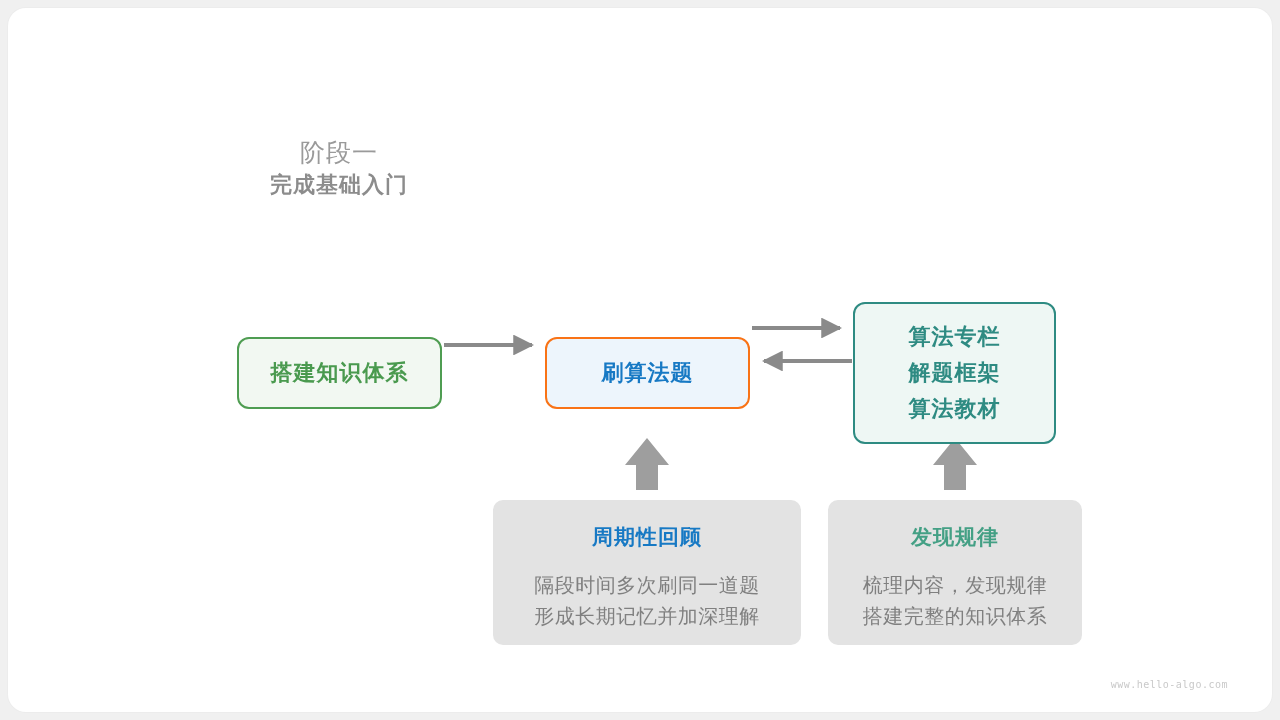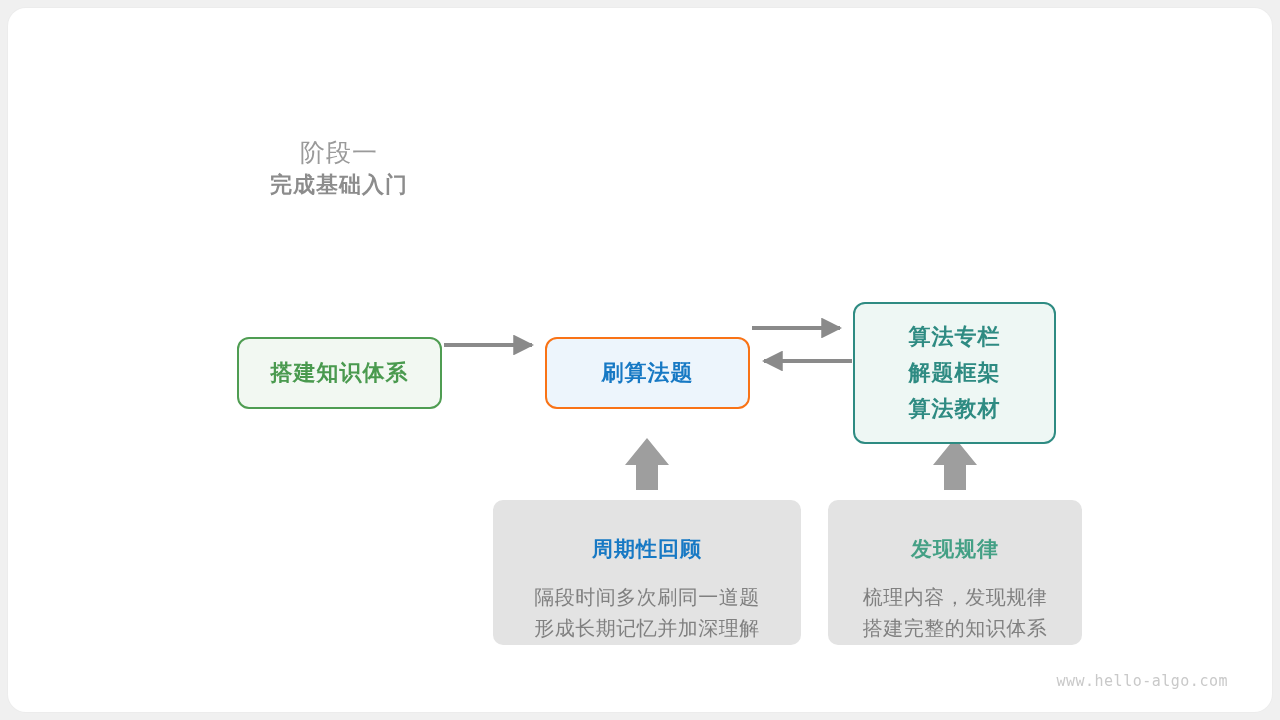--- a/index.html
+++ b/index.html
@@ -89,21 +89,21 @@
   }
   #box-resources .rline { display: block; }
 
   
   .tip-box {
     position: absolute;
     box-sizing: border-box;
     background: #e3e3e3;
     border-radius: 10px;
     text-align: center;
-    padding-top: 34px;
+    padding-top: 22px;
   }
   .tip-box .tip-title {
     display: block;
     font-size: 21px;
     font-weight: 700;
     line-height: 30px;
     letter-spacing: 1px;
   }
   .tip-box .tip-body {
     display: block;
@@ -125,21 +125,21 @@
     width: 1280px; height: 720px;
     pointer-events: none;
   }
 
   
   #watermark {
     position: absolute;
     right: 44px;
     bottom: 22px;
     font-family: "DejaVu Sans Mono", "Liberation Mono", monospace;
-    font-size: 15px;
+    font-size: 10px;
     color: #c9c9c9;
     letter-spacing: 0.5px;
   }
 </style>
 </head>
 <body>
 
 <div id="stage">
   <div id="card">
 

